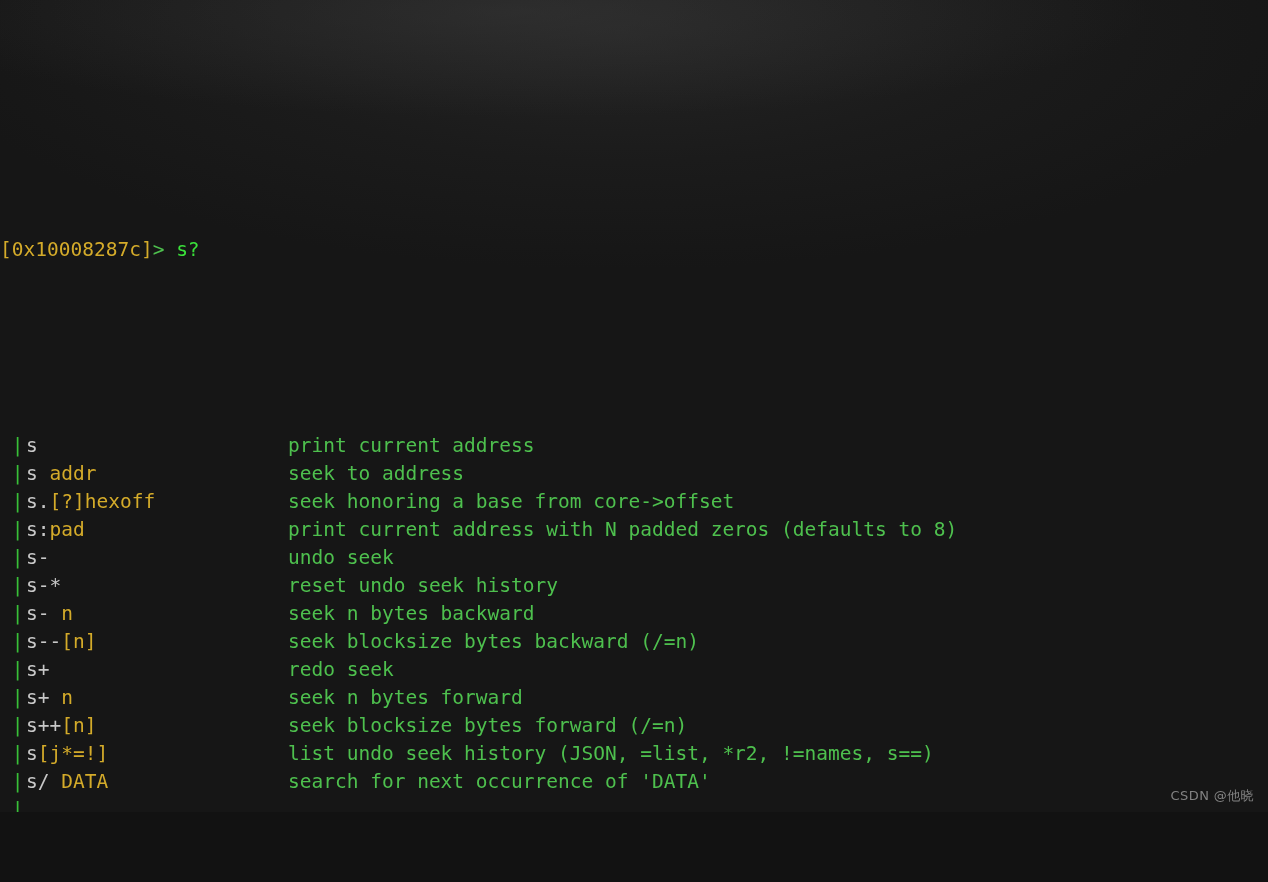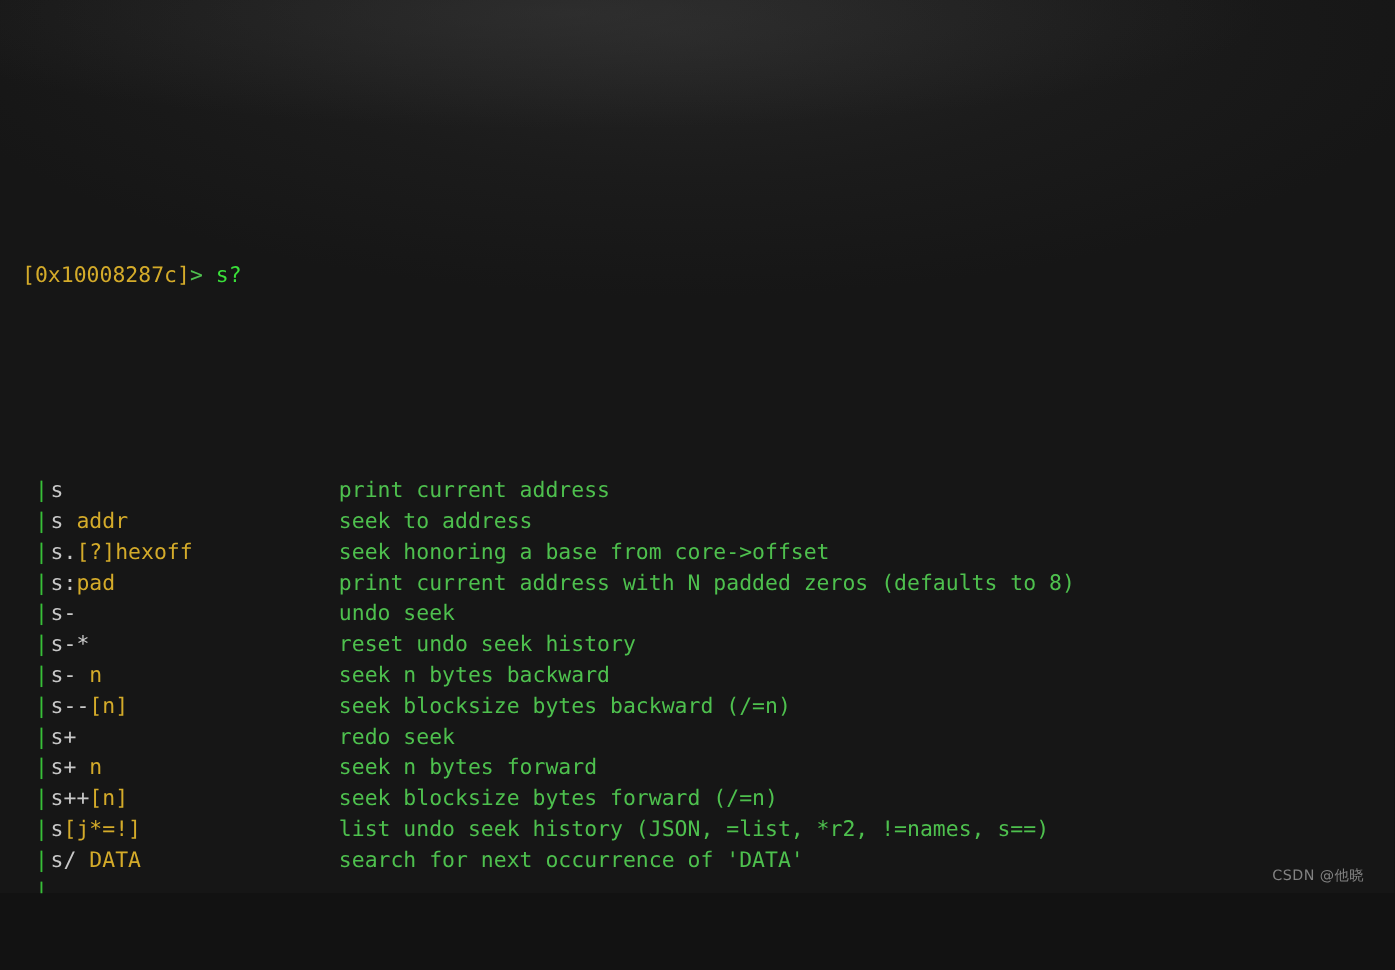--- a/index.html
+++ b/index.html
@@ -16,21 +16,20 @@
 
   #terminal {
     position: relative;
     width: 1268px;
     height: 812px;
     background:
       radial-gradient(ellipse 700px 240px at 620px 30px, #242424 0%, #1b1b1b 55%, #161616 100%),
       linear-gradient(180deg, #1e1e1e 0%, #171717 10%, #121212 28%, #0d0d0d 60%, #0b0b0b 100%);
     box-sizing: border-box;
     overflow: hidden;
-    padding-left: 20px;
   }
 
   
   #terminal::before {
     content: "";
     position: absolute;
     inset: 0;
     pointer-events: none;
     background:
       radial-gradient(ellipse 900px 150px at 520px 12px, rgba(60,60,60,0.45) 0%, rgba(30,30,30,0.0) 70%);
@@ -84,21 +83,21 @@
     white-space: pre;
   }
   .pipe {
     display: inline-block;
     width: 26px;
     white-space: pre;
   }
 
   .watermark {
     position: absolute;
-    right: 28px;
+    right: 14px;
     bottom: 7px;
     z-index: 5;
     color: #9a9a9a;
     font-family: "DejaVu Sans", "Liberation Sans", sans-serif;
     font-size: 13px;
     letter-spacing: 0.4px;
     opacity: 0.82;
     white-space: nowrap;
   }
 </style>

